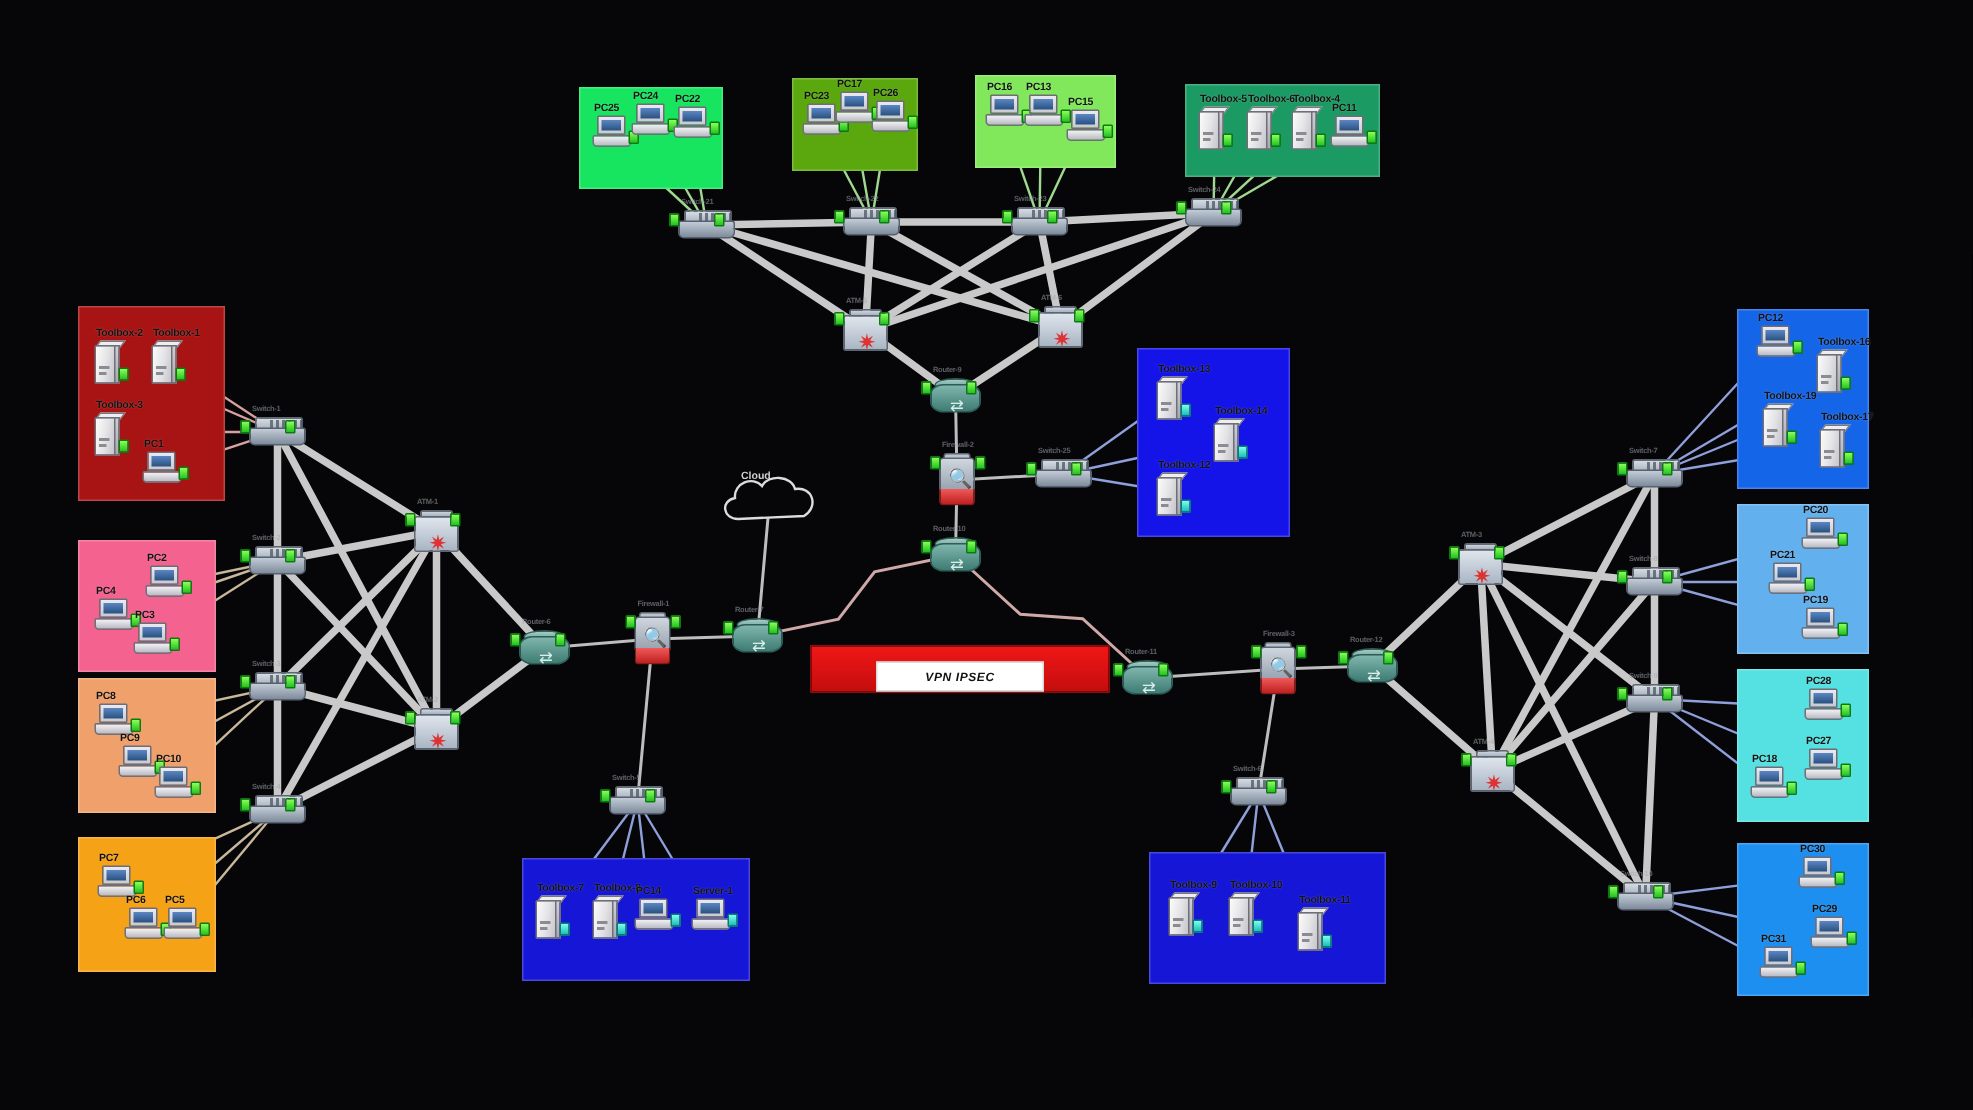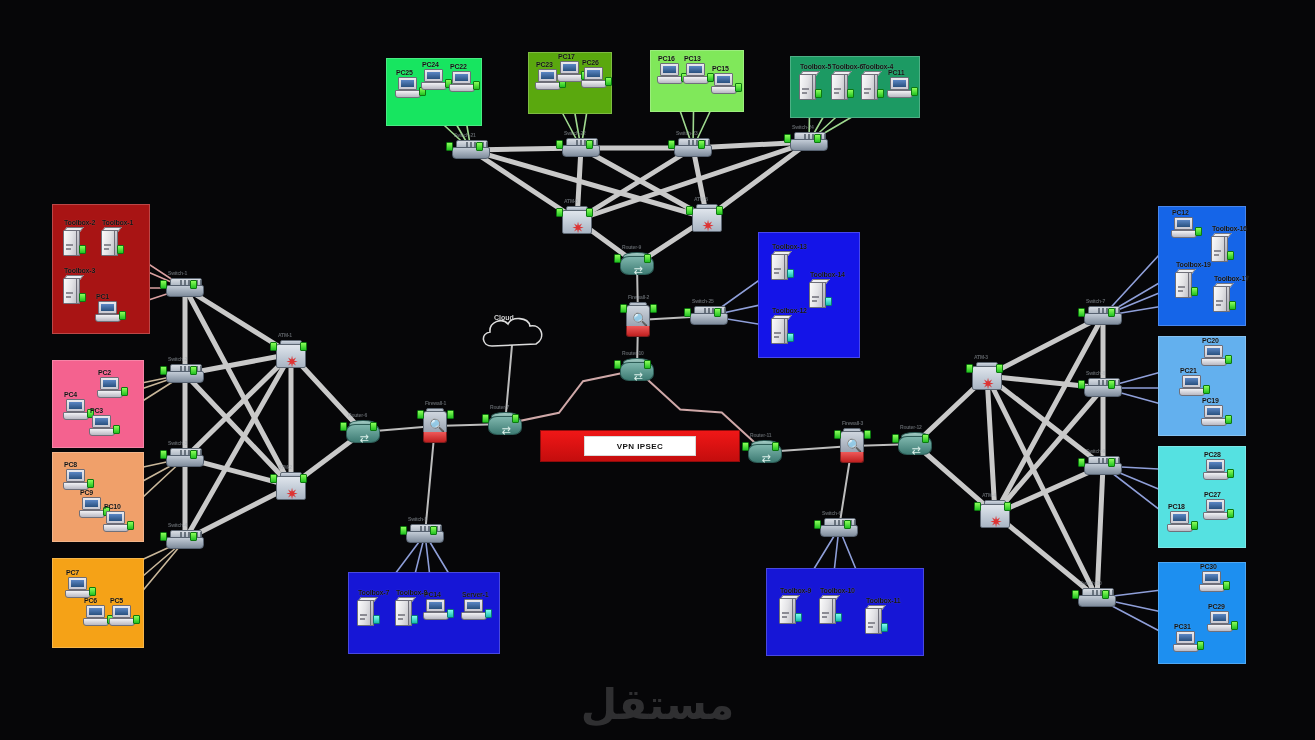--- a/index.html
+++ b/index.html
@@ -187,21 +187,21 @@
   }
   .blip.cy {
     background: linear-gradient(#7ffdf0,#17bdb0);
     border-color: #0b7d74;
   }
   
   #vpn-banner {
     position: absolute;
     background: linear-gradient(#f01717,#c40d0d);
     border: 1px solid #8d0b0b;
-    display: flex; align-items: center; justify-content: center;
+    display: flex; align-items: flex-end; justify-content: center; font-style: italic;
   }
   #vpn-banner .inner {
     background: #ffffff;
     border: 1px solid #d9d9d9;
     width: 112px; height: 20px;
     display: flex; align-items: center; justify-content: center;
     font-size: 8px; font-weight: bold; color: #111;
     letter-spacing: 0.4px;
   }
   
@@ -1063,16 +1063,15 @@
       <div class="blip" style="position: absolute; left: 1004px; top: 502px;"></div>
     </div>
 
   <div id="vpn-banner" style="left:540px; top:430px; width:200px; height:32px;">
     <div class="inner">
       <span>VPN IPSEC</span>
     </div>
   </div>
 
   <div id="watermark">
-    <div class="ar">مستقل</div>
   </div>
 
 </div>
 
 </body></html>

